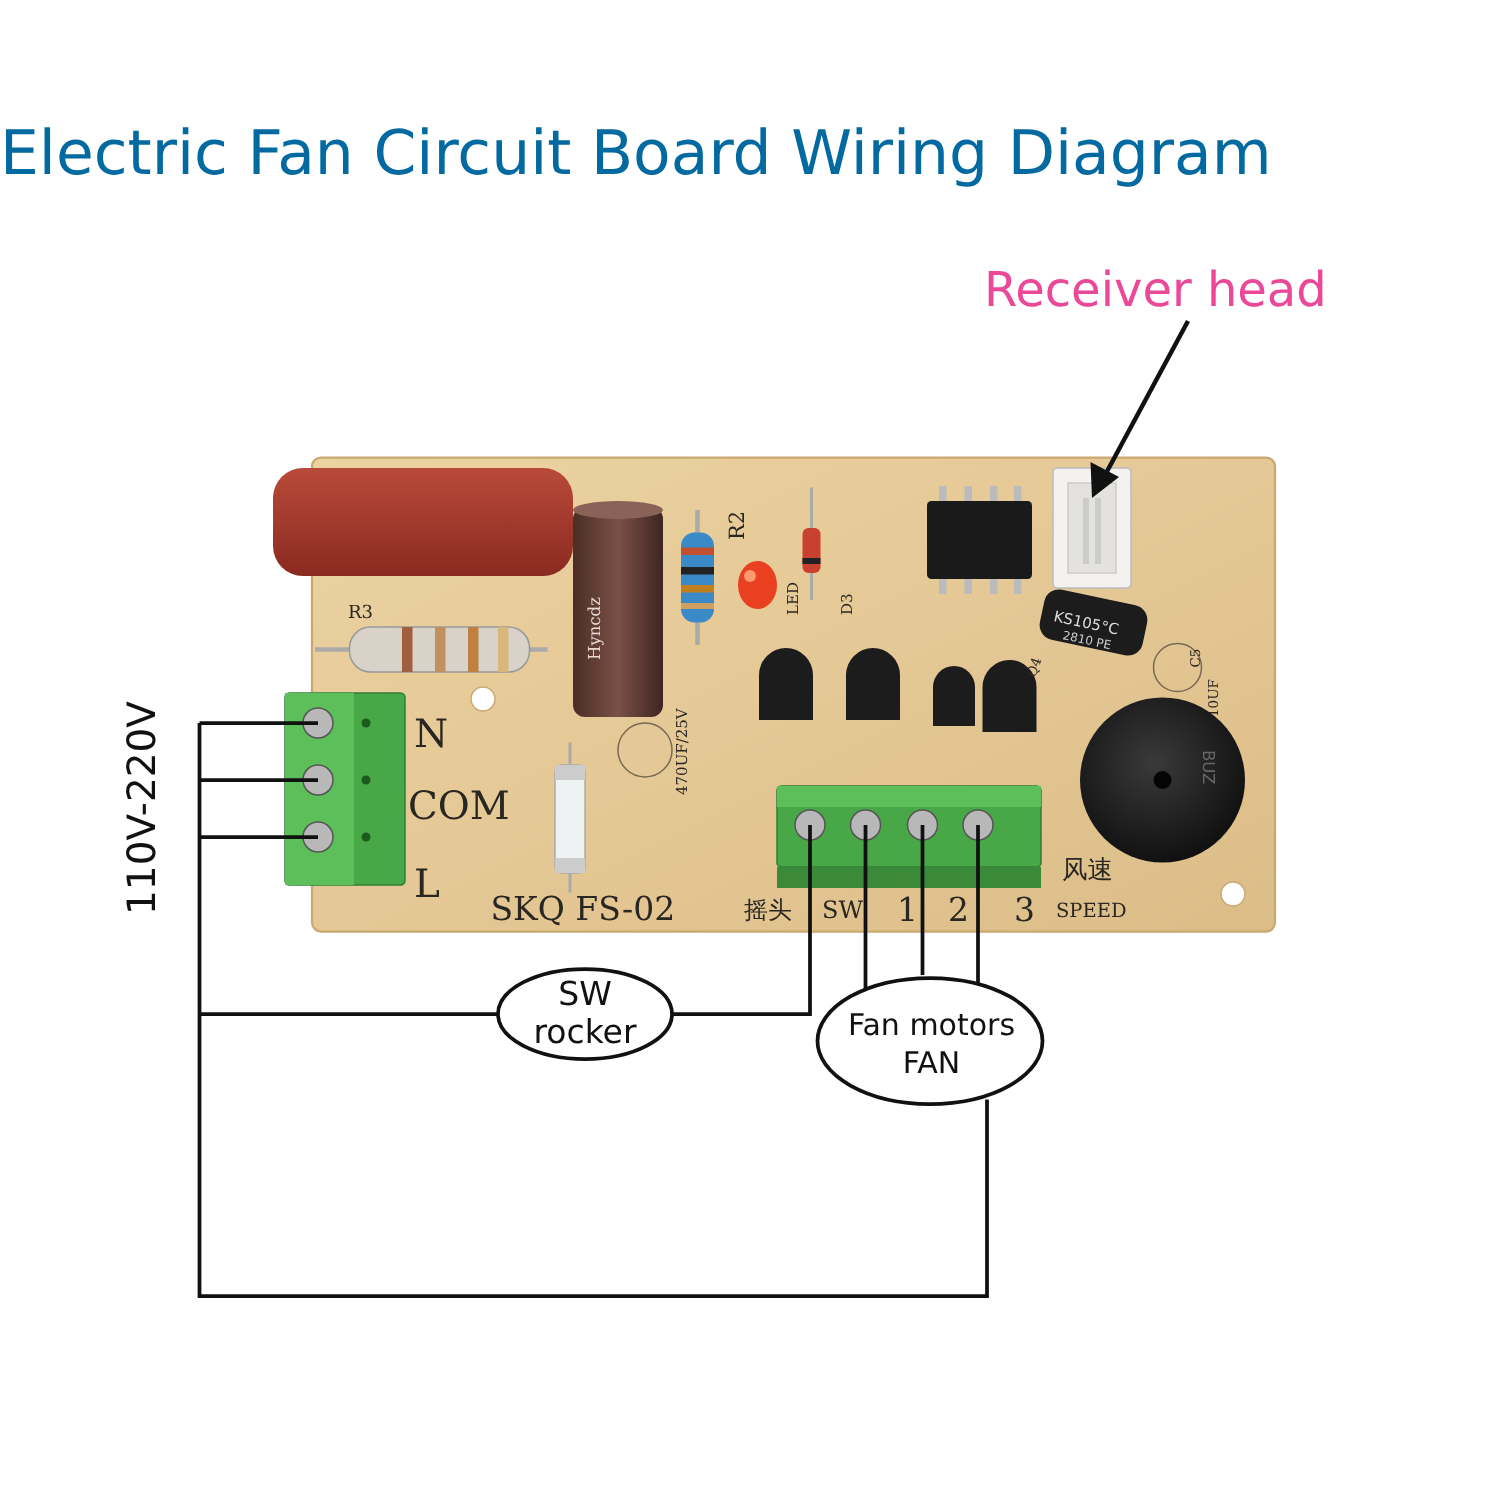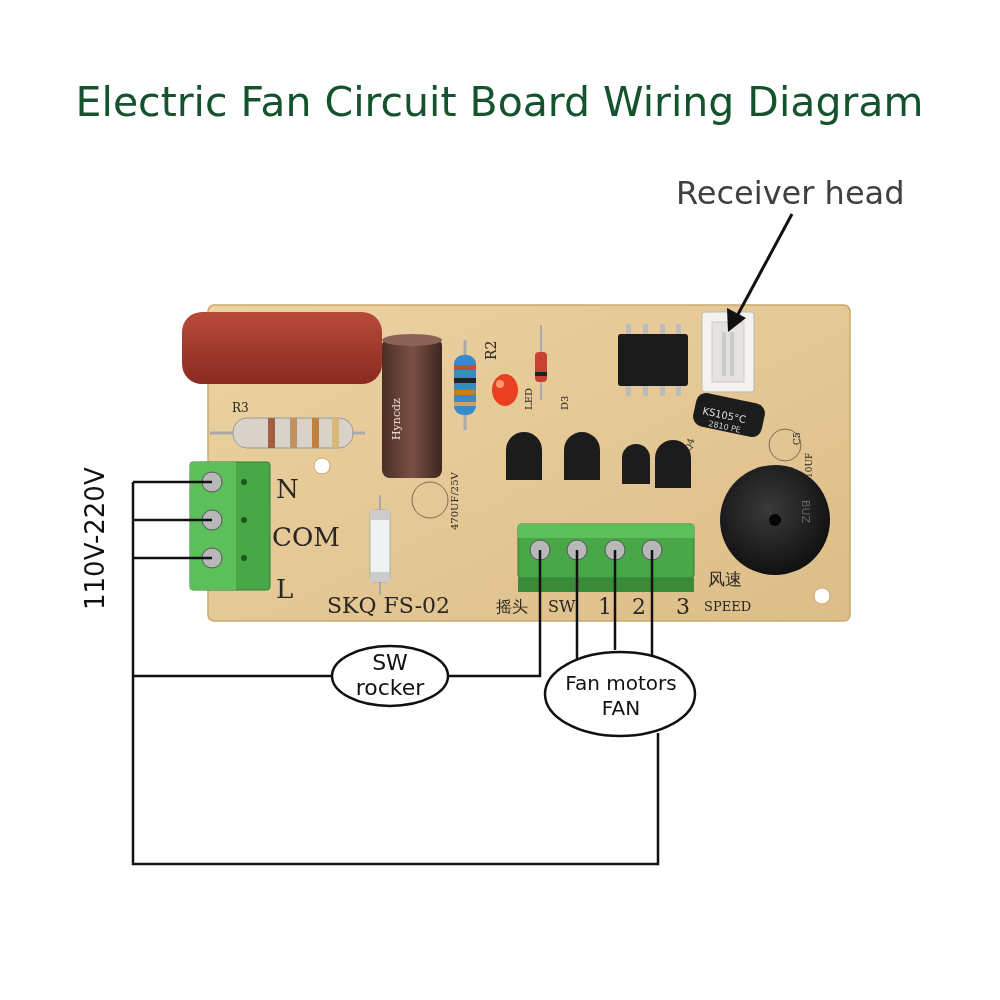--- a/index.html
+++ b/index.html
@@ -1,18 +1,18 @@
 <!DOCTYPE html>
 <html><head>
 <meta charset="utf-8">
 <style>
   html, body { margin: 0; padding: 0; background: #ffffff; }
   body { width: 1000px; height: 1000px; position: relative; overflow: hidden; font-family: "DejaVu Sans", sans-serif; }
-  #title { position: absolute; left: 0; top: 78px; width: 999px; text-align: center; font-size: 41px; color: #14532d; font-family: "DejaVu Sans", sans-serif; letter-spacing: 0px; }
-  #recv-label { position: absolute; left: 676px; top: 174px; font-size: 32px; color: #404040; }
+  #title { position: absolute; left: 0; top: 78px; width: 999px; font-size: 41px; color: #0369a1; font-family: "DejaVu Sans", sans-serif; letter-spacing: 0px; }
+  #recv-label { position: absolute; left: 656px; top: 174px; font-size: 32px; color: #ec4899; }
   #volt-label { position: absolute; left: 104px; top: 540px; font-size: 26px; color: #111; transform-origin: 0 0; transform: translate(-24px, 70px) rotate(-90deg); white-space: nowrap; }
   svg#board { position: absolute; left: 0; top: 0; }
   .pcb-text { font-family: "DejaVu Serif", serif; fill: #2a2622; }
   .oval-text { font-family: "DejaVu Sans", sans-serif; fill: #111; }
 </style>
 </head>
 <body>
 
 <div id="title">Electric Fan Circuit Board Wiring Diagram</div>
 <div id="recv-label">Receiver head</div>

